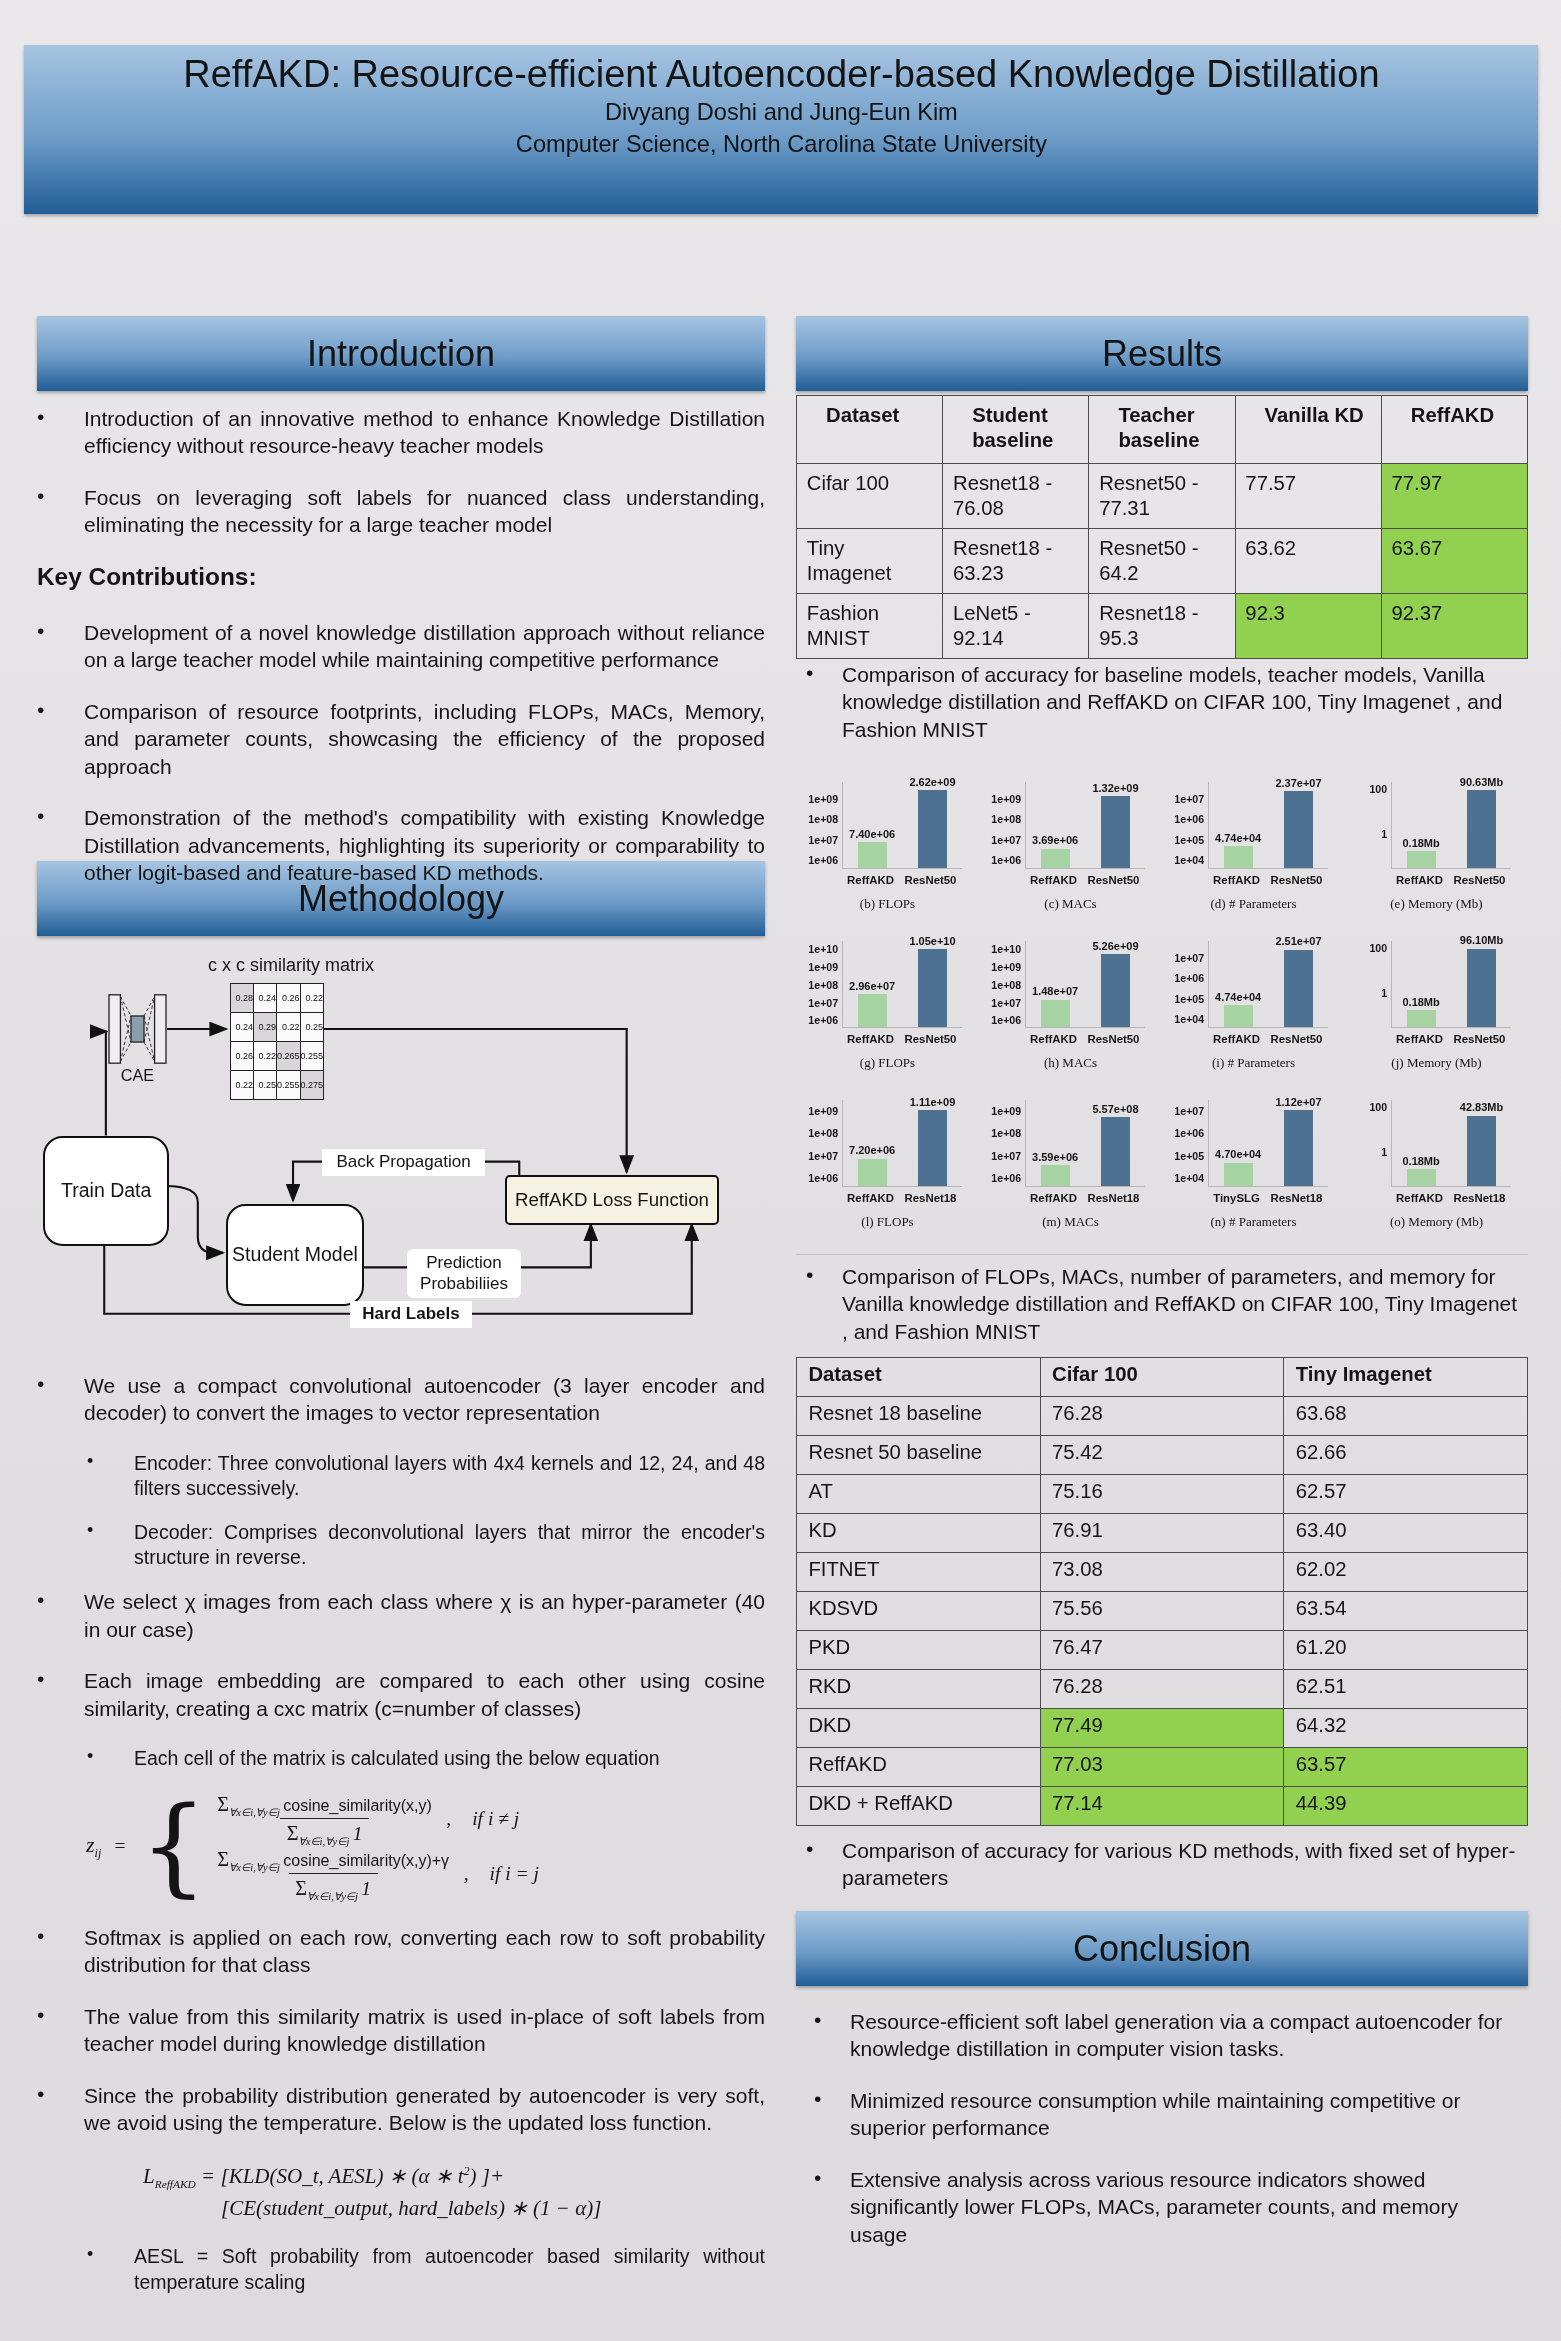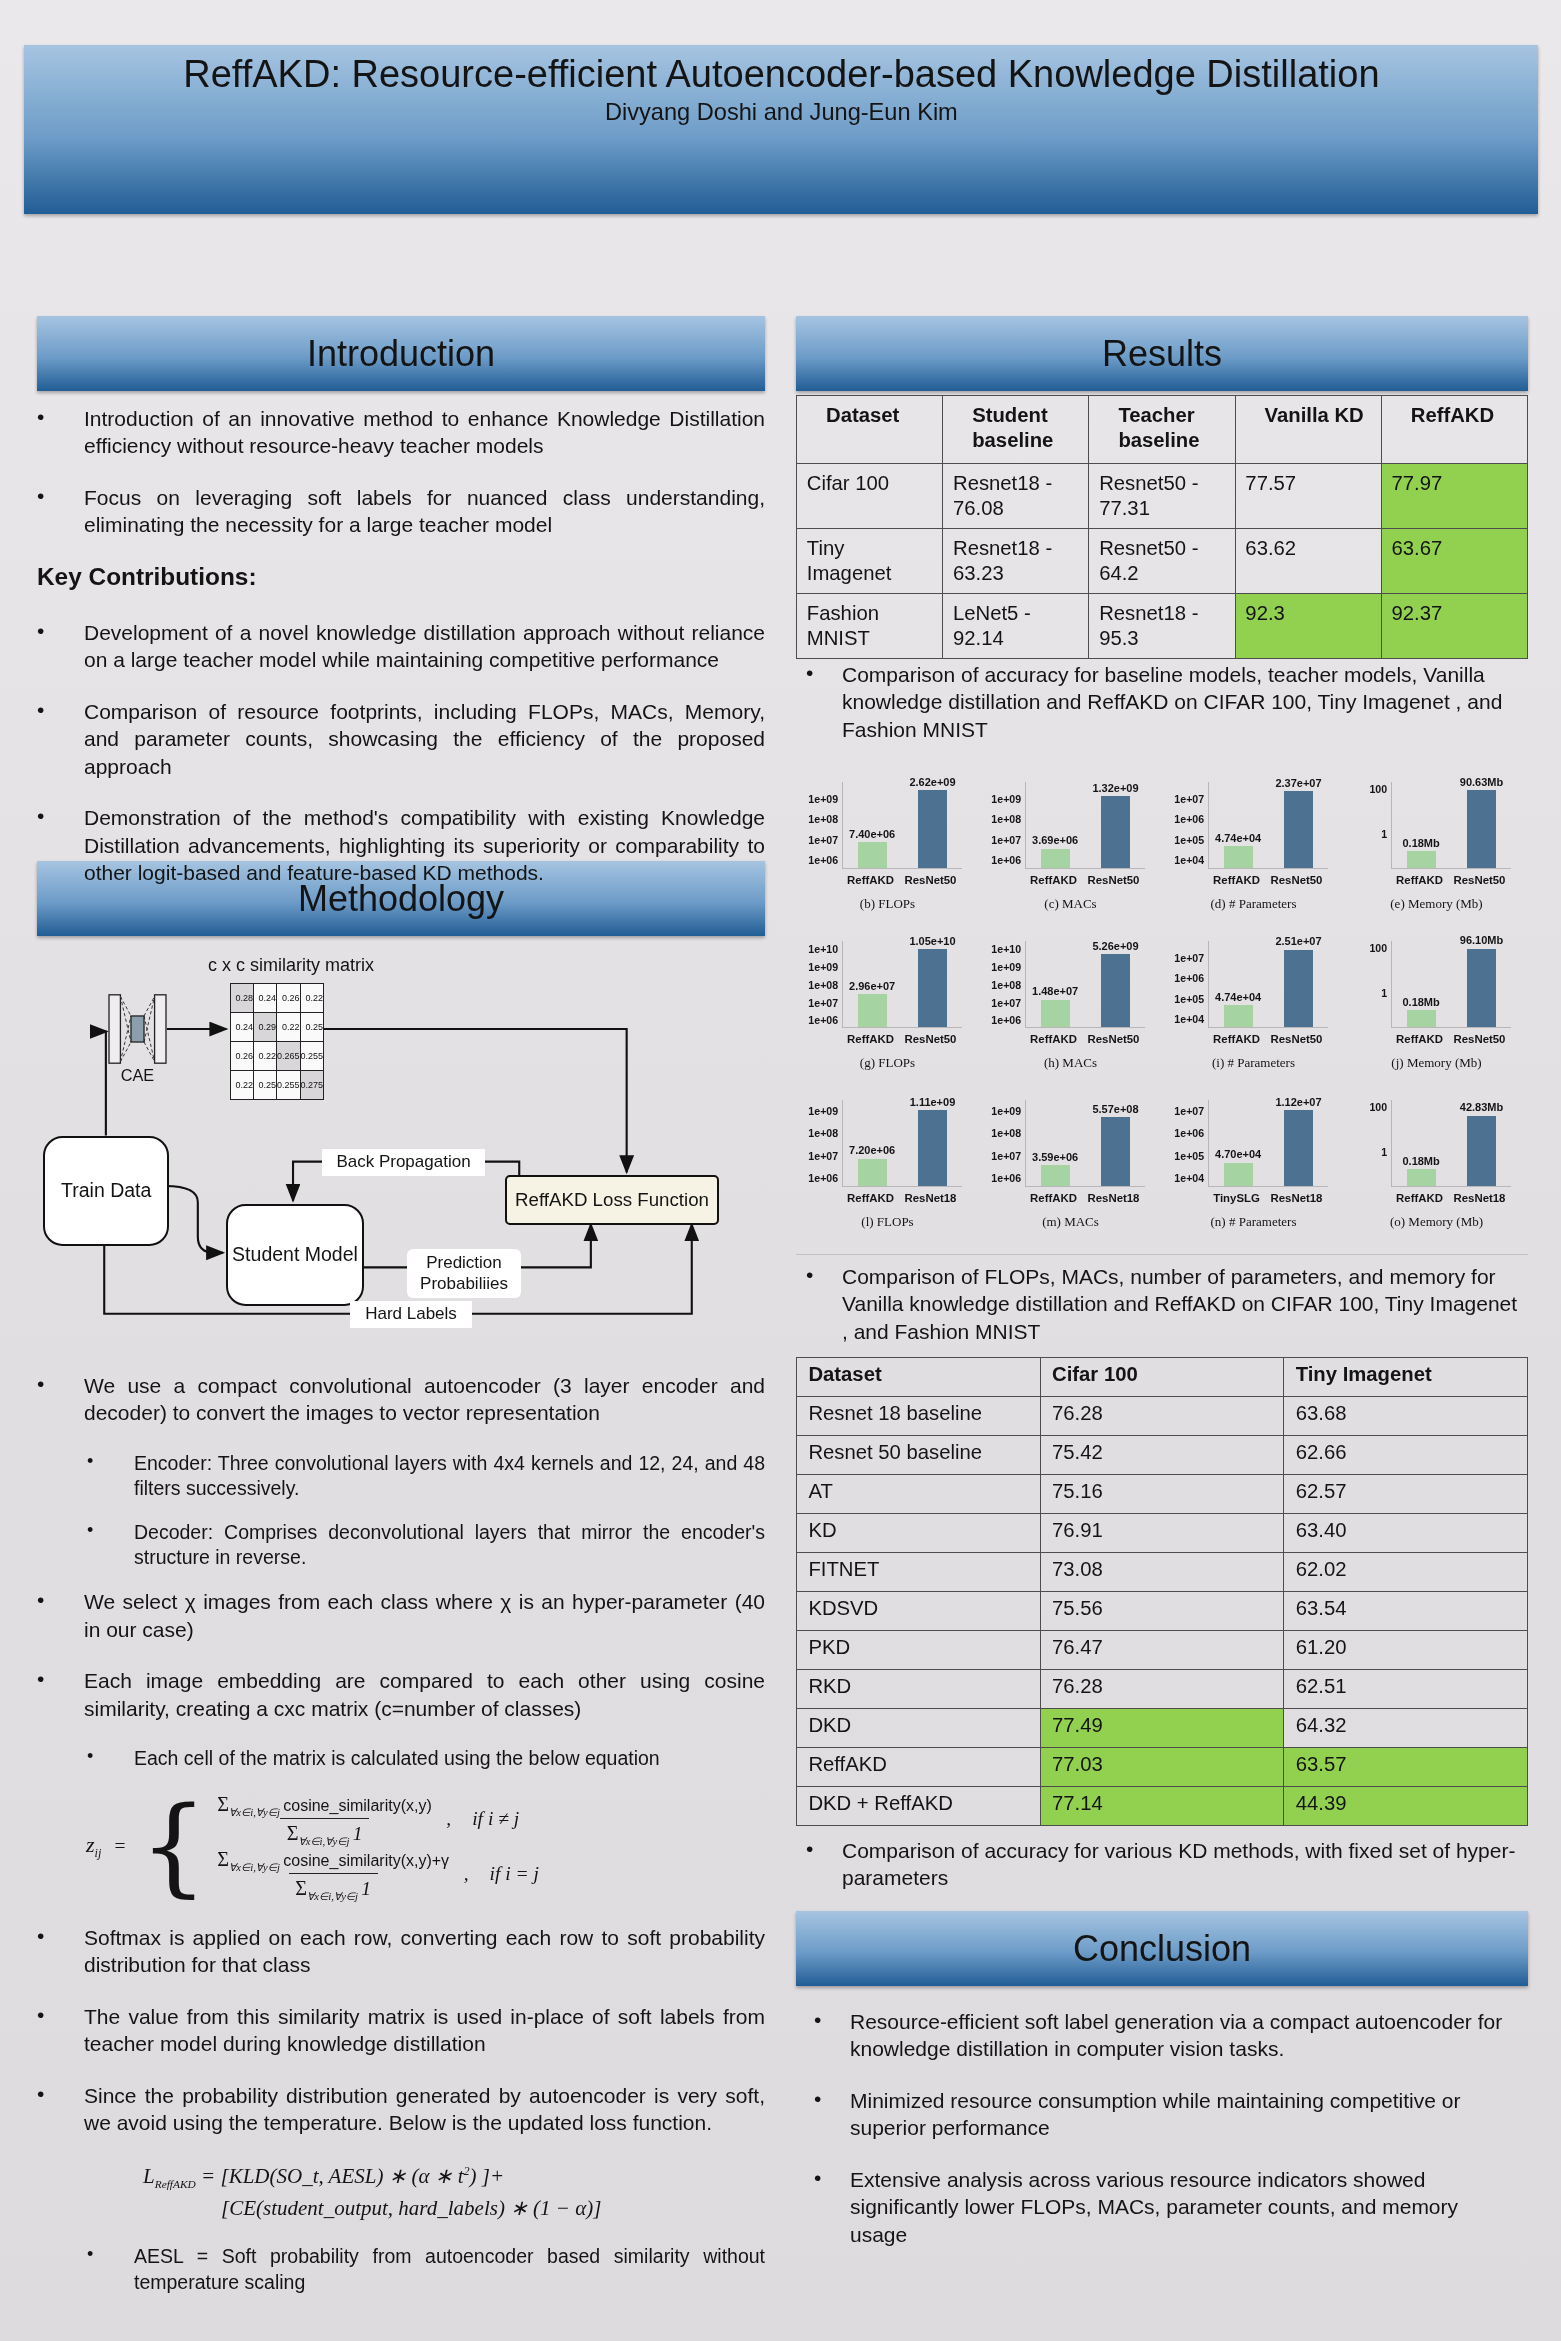--- a/index.html
+++ b/index.html
@@ -65,21 +65,21 @@
   #diagram svg.arrows{position:absolute;left:0;top:0;}
   .dbox{position:absolute;background:#fff;border:2px solid #111;border-radius:19.5px;
     display:flex;align-items:center;justify-content:center;text-align:center;font-size:19.5px;line-height:1.3;}
   #train-box{left:12.2px;top:186px;width:122px;height:106px;}
   #student-box{left:195px;top:254px;width:134px;height:98px;}
   #loss-box{left:474px;top:225px;width:210px;height:46px;border-radius:4.9px;background:#f6f2e4;font-size:18.7px;}
   .dlabel{position:absolute;background:#fff;display:flex;align-items:center;justify-content:center;
     text-align:center;font-size:17px;line-height:1.2;}
   #backprop-label{left:291px;top:199px;width:163px;height:27px;}
   #prediction-label{left:376px;top:299px;width:114px;height:49px;border-radius:6px;}
-  #hardlabels-label{left:319px;top:351px;width:122px;height:27px;}
+  #hardlabels-label{left:319px;top:351px;width:122px;height:27px;font-weight:bold;}
   #sim-title{position:absolute;left:138px;top:4.9px;width:244px;text-align:center;font-size:18px;}
   #sim-matrix{position:absolute;left:199px;top:33px;border-collapse:collapse;}
   #sim-matrix td{width:22px;height:28px;border:1.2px solid #222;font-size:9px;text-align:right;
     background:#fbfafb;padding:0;}
   #sim-matrix td.diag{background:#d8d6d8;}
   #cae-wrap{position:absolute;left:77px;top:44px;}
   #cae-label{position:absolute;left:77px;top:116px;width:59px;text-align:center;font-size:16.3px;}
 
   .eqwrap{font-family:"Liberation Serif",serif;}
   #zeq{display:flex;align-items:center;margin:4.9px 0 21px 49px;font-size:19.5px;font-style:italic;}
@@ -101,20 +101,21 @@
   #losseq .l2{margin-left:78px;}
 </style>
 </head>
 <body>
 
 <div class="poster">
 
   <div class="banner" id="title-banner">
     <div class="t">ReffAKD: Resource-efficient Autoencoder-based Knowledge Distillation</div>
     <div class="a">Divyang Doshi and Jung-Eun Kim</div>
+    <div class="a">Computer Science, North Carolina State University</div>
   </div>
 
   <div class="banner sec" id="intro-header">
     <span>Introduction</span>
   </div>
   <div class="banner sec" id="results-header">
     <span>Results</span>
   </div>
   <div class="banner sec" id="method-header">
     <span>Methodology</span>

